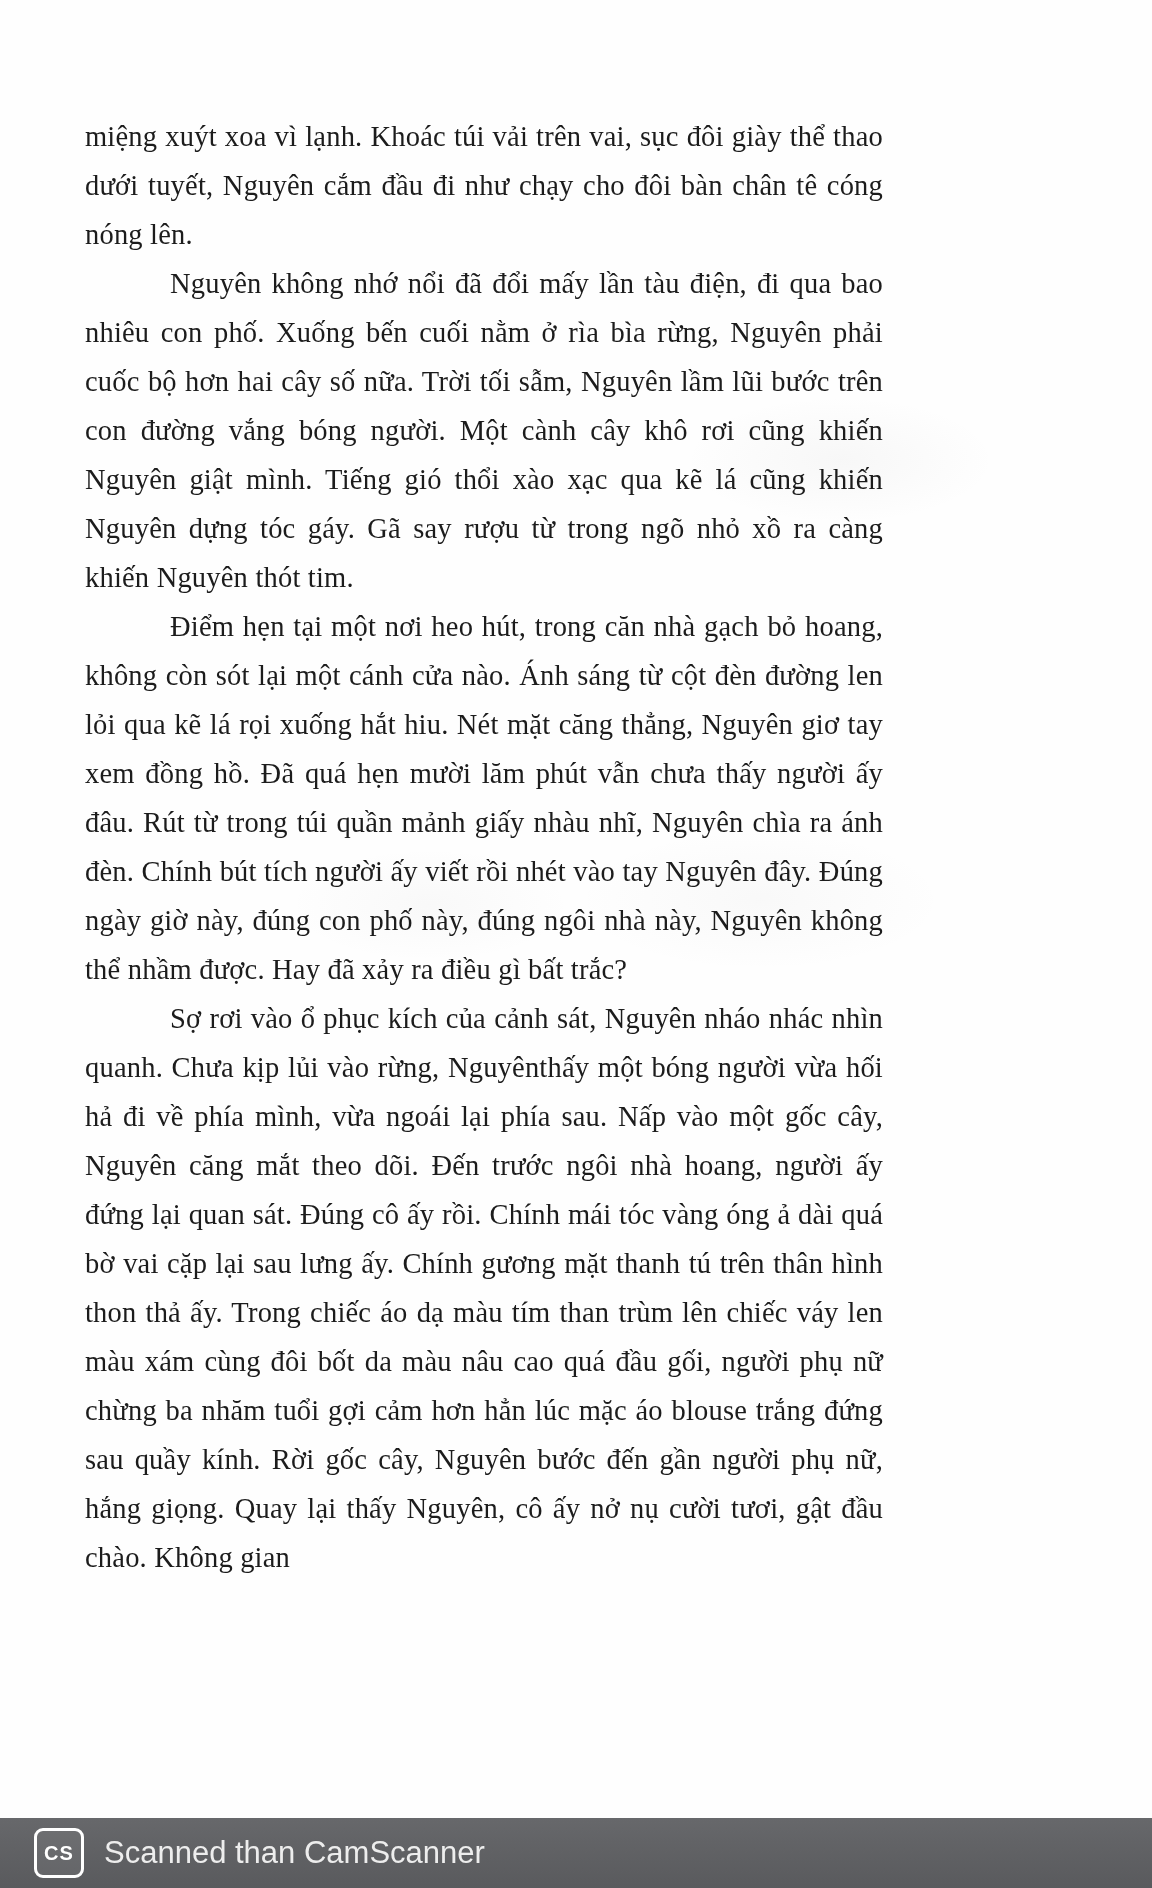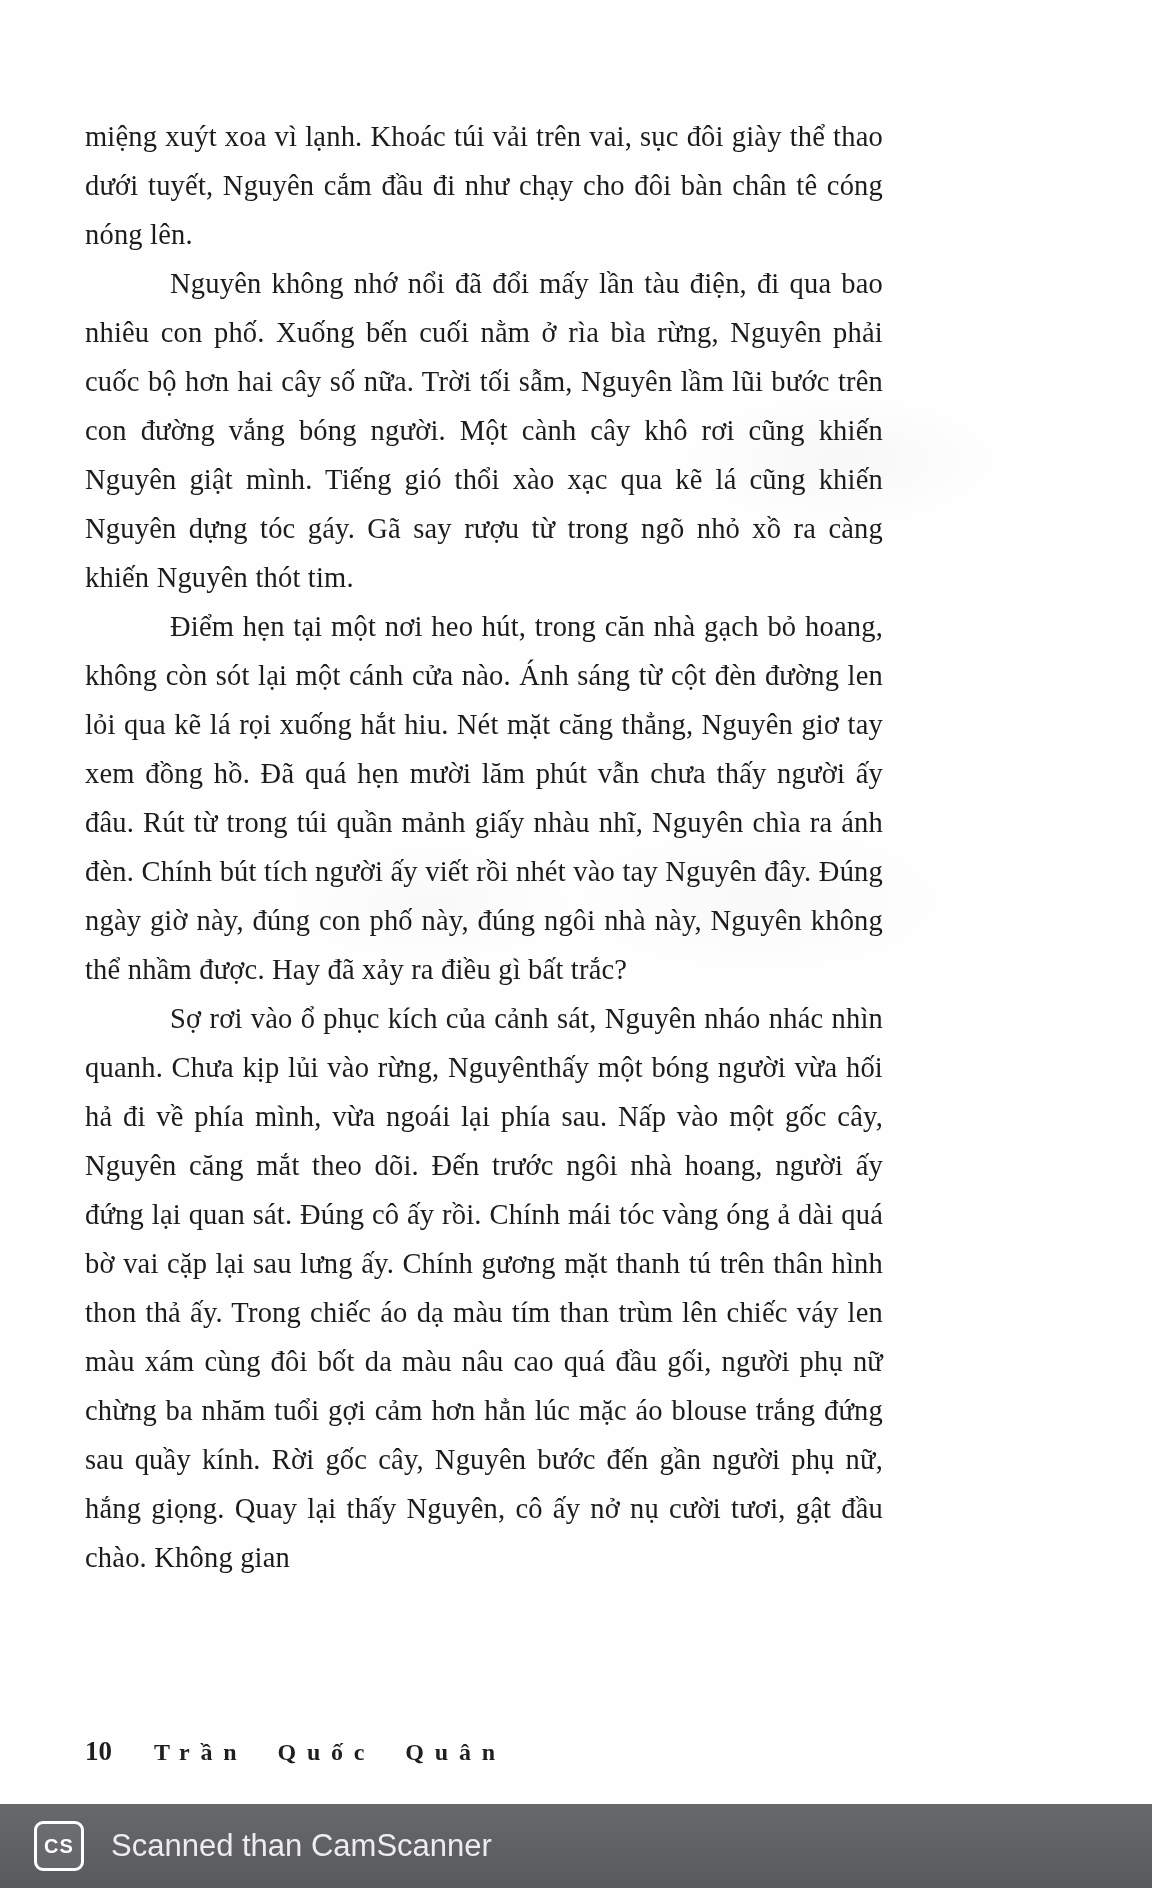--- a/index.html
+++ b/index.html
@@ -66,26 +66,26 @@
     font-size: 24px;
     font-weight: 700;
     letter-spacing: 0.45em;
     word-spacing: 0.55em;
   }
   .cam-bar {
     position: absolute;
     left: 0;
     right: 0;
     bottom: 0;
-    height: 84px;
+    height: 70px;
     background: linear-gradient(#67686b, #595a5d);
     display: flex;
     align-items: center;
     padding-left: 34px;
-    gap: 27px;
+    gap: 20px;
     font-family: "Liberation Sans", "DejaVu Sans", sans-serif;
   }
   .cs-logo {
     width: 44px;
     height: 44px;
     flex: 0 0 auto;
     border: 3px solid #ffffff;
     border-radius: 9px;
     color: #ffffff;
     font-weight: 700;
@@ -107,23 +107,19 @@
 
 <div class="scan-page">
 
   <div class="text-block">
     <p class="no-indent">miệng xuýt xoa vì lạnh. Khoác túi vải trên vai, sục đôi giày thể thao dưới tuyết, Nguyên cắm đầu đi như chạy cho đôi bàn chân tê cóng nóng lên.</p>
     <p>Nguyên không nhớ nổi đã đổi mấy lần tàu điện, đi qua bao nhiêu con phố. Xuống bến cuối nằm ở rìa bìa rừng, Nguyên phải cuốc bộ hơn hai cây số nữa. Trời tối sẫm, Nguyên lầm lũi bước trên con đường vắng bóng người. Một cành cây khô rơi cũng khiến Nguyên giật mình. Tiếng gió thổi xào xạc qua kẽ lá cũng khiến Nguyên dựng tóc gáy. Gã say rượu từ trong ngõ nhỏ xồ ra càng khiến Nguyên thót tim.</p>
     <p>Điểm hẹn tại một nơi heo hút, trong căn nhà gạch bỏ hoang, không còn sót lại một cánh cửa nào. Ánh sáng từ cột đèn đường len lỏi qua kẽ lá rọi xuống hắt hiu. Nét mặt căng thẳng, Nguyên giơ tay xem đồng hồ. Đã quá hẹn mười lăm phút vẫn chưa thấy người ấy đâu. Rút từ trong túi quần mảnh giấy nhàu nhĩ, Nguyên chìa ra ánh đèn. Chính bút tích người ấy viết rồi nhét vào tay Nguyên đây. Đúng ngày giờ này, đúng con phố này, đúng ngôi nhà này, Nguyên không thể nhầm được. Hay đã xảy ra điều gì bất trắc?</p>
     <p>Sợ rơi vào ổ phục kích của cảnh sát, Nguyên nháo nhác nhìn quanh. Chưa kịp lủi vào rừng, Nguyênthấy một bóng người vừa hối hả đi về phía mình, vừa ngoái lại phía sau. Nấp vào một gốc cây, Nguyên căng mắt theo dõi. Đến trước ngôi nhà hoang, người ấy đứng lại quan sát. Đúng cô ấy rồi. Chính mái tóc vàng óng ả dài quá bờ vai cặp lại sau lưng ấy. Chính gương mặt thanh tú trên thân hình thon thả ấy. Trong chiếc áo dạ màu tím than trùm lên chiếc váy len màu xám cùng đôi bốt da màu nâu cao quá đầu gối, người phụ nữ chừng ba nhăm tuổi gợi cảm hơn hẳn lúc mặc áo blouse trắng đứng sau quầy kính. Rời gốc cây, Nguyên bước đến gần người phụ nữ, hắng giọng. Quay lại thấy Nguyên, cô ấy nở nụ cười tươi, gật đầu chào. Không gian</p>
   </div>
 
-  <div class="page-footer">
-    <span class="page-number">10</span>
-    <span class="author-name">Trần Quốc Quân</span>
-  </div>
 
   <div class="cam-bar">
     <span class="cs-logo">CS</span>
     <span class="cs-text">Scanned than CamScanner</span>
   </div>
 
 </div>
 
 </body></html>

